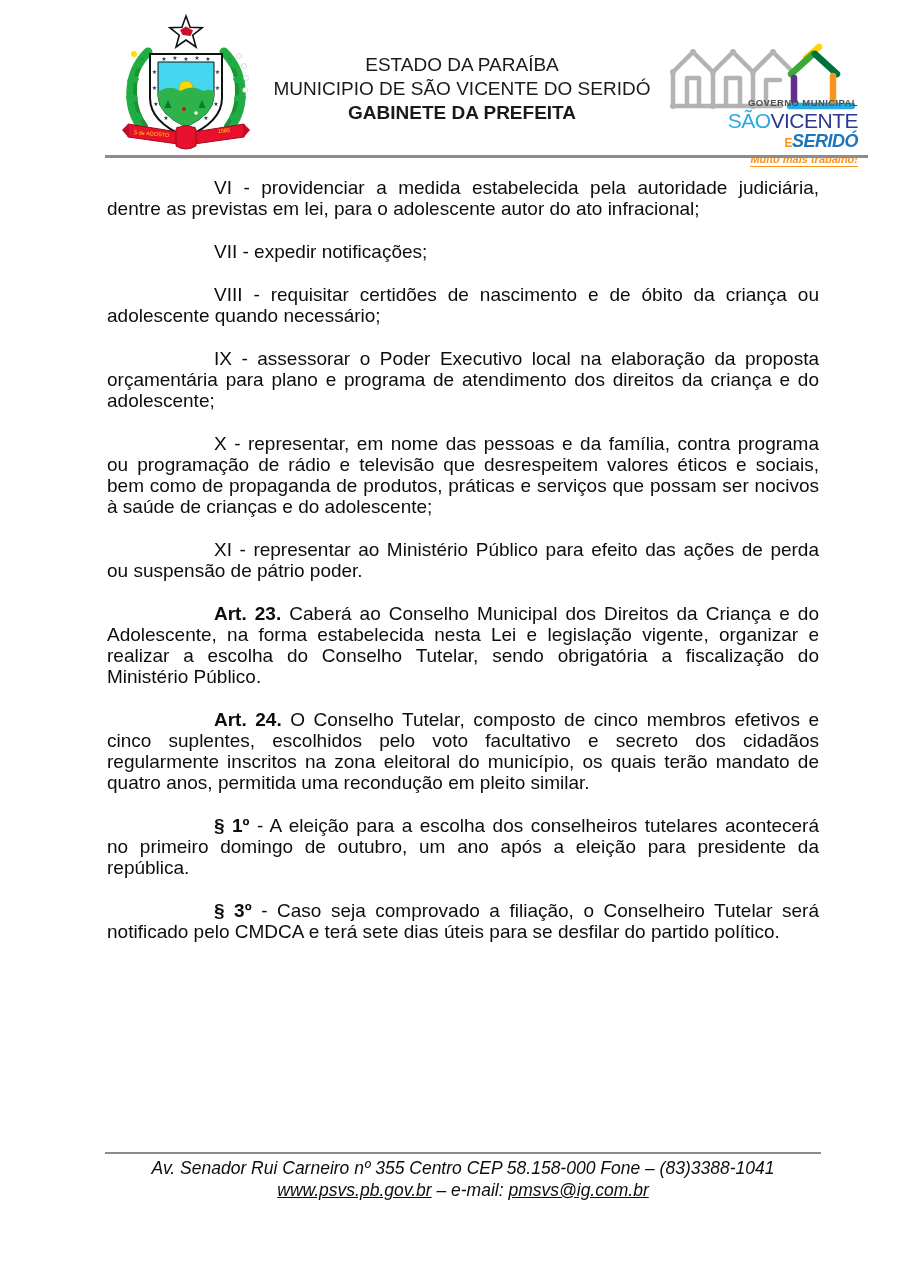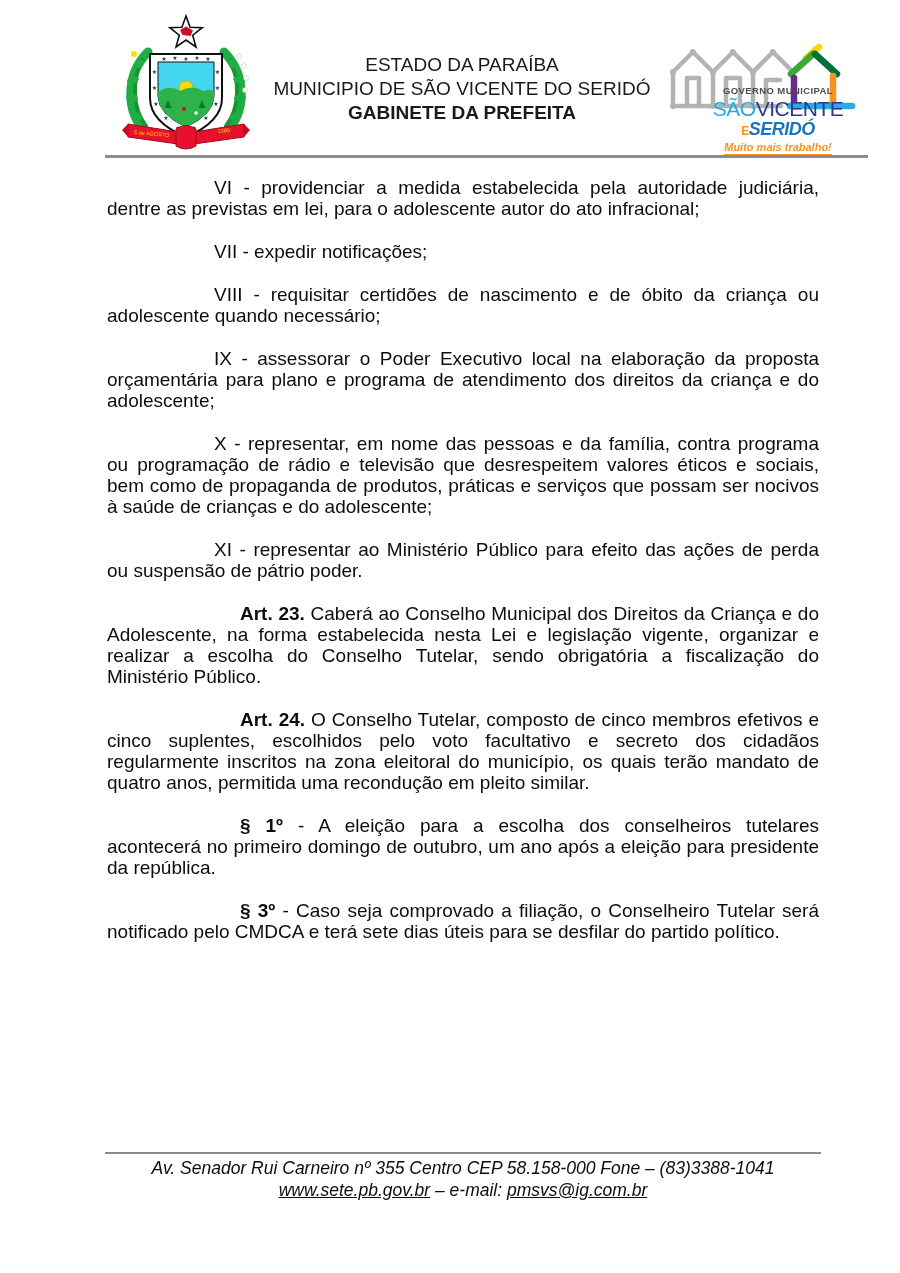--- a/index.html
+++ b/index.html
@@ -13,42 +13,42 @@
   
   .crest { position:absolute; left:112px; top:8px; width:148px; height:144px; }
   .header-center {
     position:absolute; left:232px; top:53px; width:460px;
     text-align:center; font-size:19px; line-height:24px; color:#1a1a1a;
   }
   .header-center .hc-bold { font-weight:bold; }
 
   .gov-logo { position:absolute; left:663px; top:42px; width:197px; height:128px; }
   .gov-logo svg { display:block; }
-  .gov-text { position:absolute; right:2px; top:44px; width:160px; text-align:center; line-height:1; }
+  .gov-text { position:absolute; right:2px; top:56px; width:160px; text-align:right; line-height:1; }
   .gov-label { font-size:9.5px; font-weight:bold; color:#4d4d4d; letter-spacing:.4px; margin-bottom:2px; }
   .gov-name1 { font-size:21px; font-weight:normal; letter-spacing:-.5px; }
   .gov-name1 .sao { color:#29abe2; }
   .gov-name1 .vicente { color:#2b3990; }
   .gov-name2 { font-size:18px; font-weight:bold; margin-top:1px; letter-spacing:-.5px; }
   .gov-name2 .e-small { color:#f7941d; font-size:12px; }
   .gov-name2 .serido { color:#1b75bc;font-style:italic; }
   .gov-slogan { display:inline-block; font-size:11px; font-style:italic; font-weight:bold;
     color:#f7941d; border-bottom:1.5px solid #f7941d; padding-bottom:1px; margin-top:3px; }
 
   .rule { position:absolute; background:#8c8c8c; }
   .rule-top { left:105px; top:155px; width:763px; height:3px; }
   .rule-bottom { left:105px; top:1152px; width:716px; height:2px; }
 
   
   .doc-body {
     position:absolute; left:107px; top:177px; width:712px;
     font-size:19px; line-height:21px; color:#0d0d0d;
   }
   .body-p { text-align:justify; text-indent:107px; margin:0 0 22px 0; }
-  .body-p b { font-weight:bold;margin-left:26px; }
+  .body-p b { font-weight:bold; }
   .chapter { text-align:center; margin:0 0 22px 0; }
   .chapter .bold { font-weight:bold; }
 
   
   .doc-footer {
     position:absolute; left:105px; top:1157px; width:716px;
     text-align:center; font-size:17.5px; line-height:22px;
     font-style:italic; color:#0d0d0d;
   }
   .doc-footer a { color:#0d0d0d; text-decoration:underline; }
@@ -186,16 +186,16 @@
 
     <p class="body-p"><b>Art. 23.</b><span> Caberá ao Conselho Municipal dos Direitos da Criança e do Adolescente, na forma estabelecida nesta Lei e legislação vigente, organizar e realizar a escolha do Conselho Tutelar, sendo obrigatória a fiscalização do Ministério Público.</span></p>
     <p class="body-p"><b>Art. 24.</b><span> O Conselho Tutelar, composto de cinco membros efetivos e cinco suplentes, escolhidos pelo voto facultativo e secreto dos cidadãos regularmente inscritos na zona eleitoral do município, os quais terão mandato de quatro anos, permitida uma recondução em pleito similar.</span></p>
     <p class="body-p"><b>§ 1º</b><span> - A eleição para a escolha dos conselheiros tutelares acontecerá no primeiro domingo de outubro, um ano após a eleição para presidente da república.</span></p>
     <p class="body-p"><b>§ 3º</b><span> - Caso seja comprovado a filiação, o Conselheiro Tutelar será notificado pelo CMDCA e terá sete dias úteis para se desfilar do partido político.</span></p>
   </main>
 
   <div class="rule rule-bottom"></div>
   <footer class="doc-footer">
     <div>Av. Senador Rui Carneiro nº 355 Centro CEP 58.158-000 Fone – (83)3388-1041</div>
-    <div><a href="#">www.sete.pb.gov.br</a><span> – e-mail: </span><a href="#">pmsvs@ig.com.br</a></div>
+    <div><a href="#">www.psvs.pb.gov.br</a><span> – e-mail: </span><a href="#">pmsvs@ig.com.br</a></div>
     </footer>
 
 </div>
 
 </body></html>

